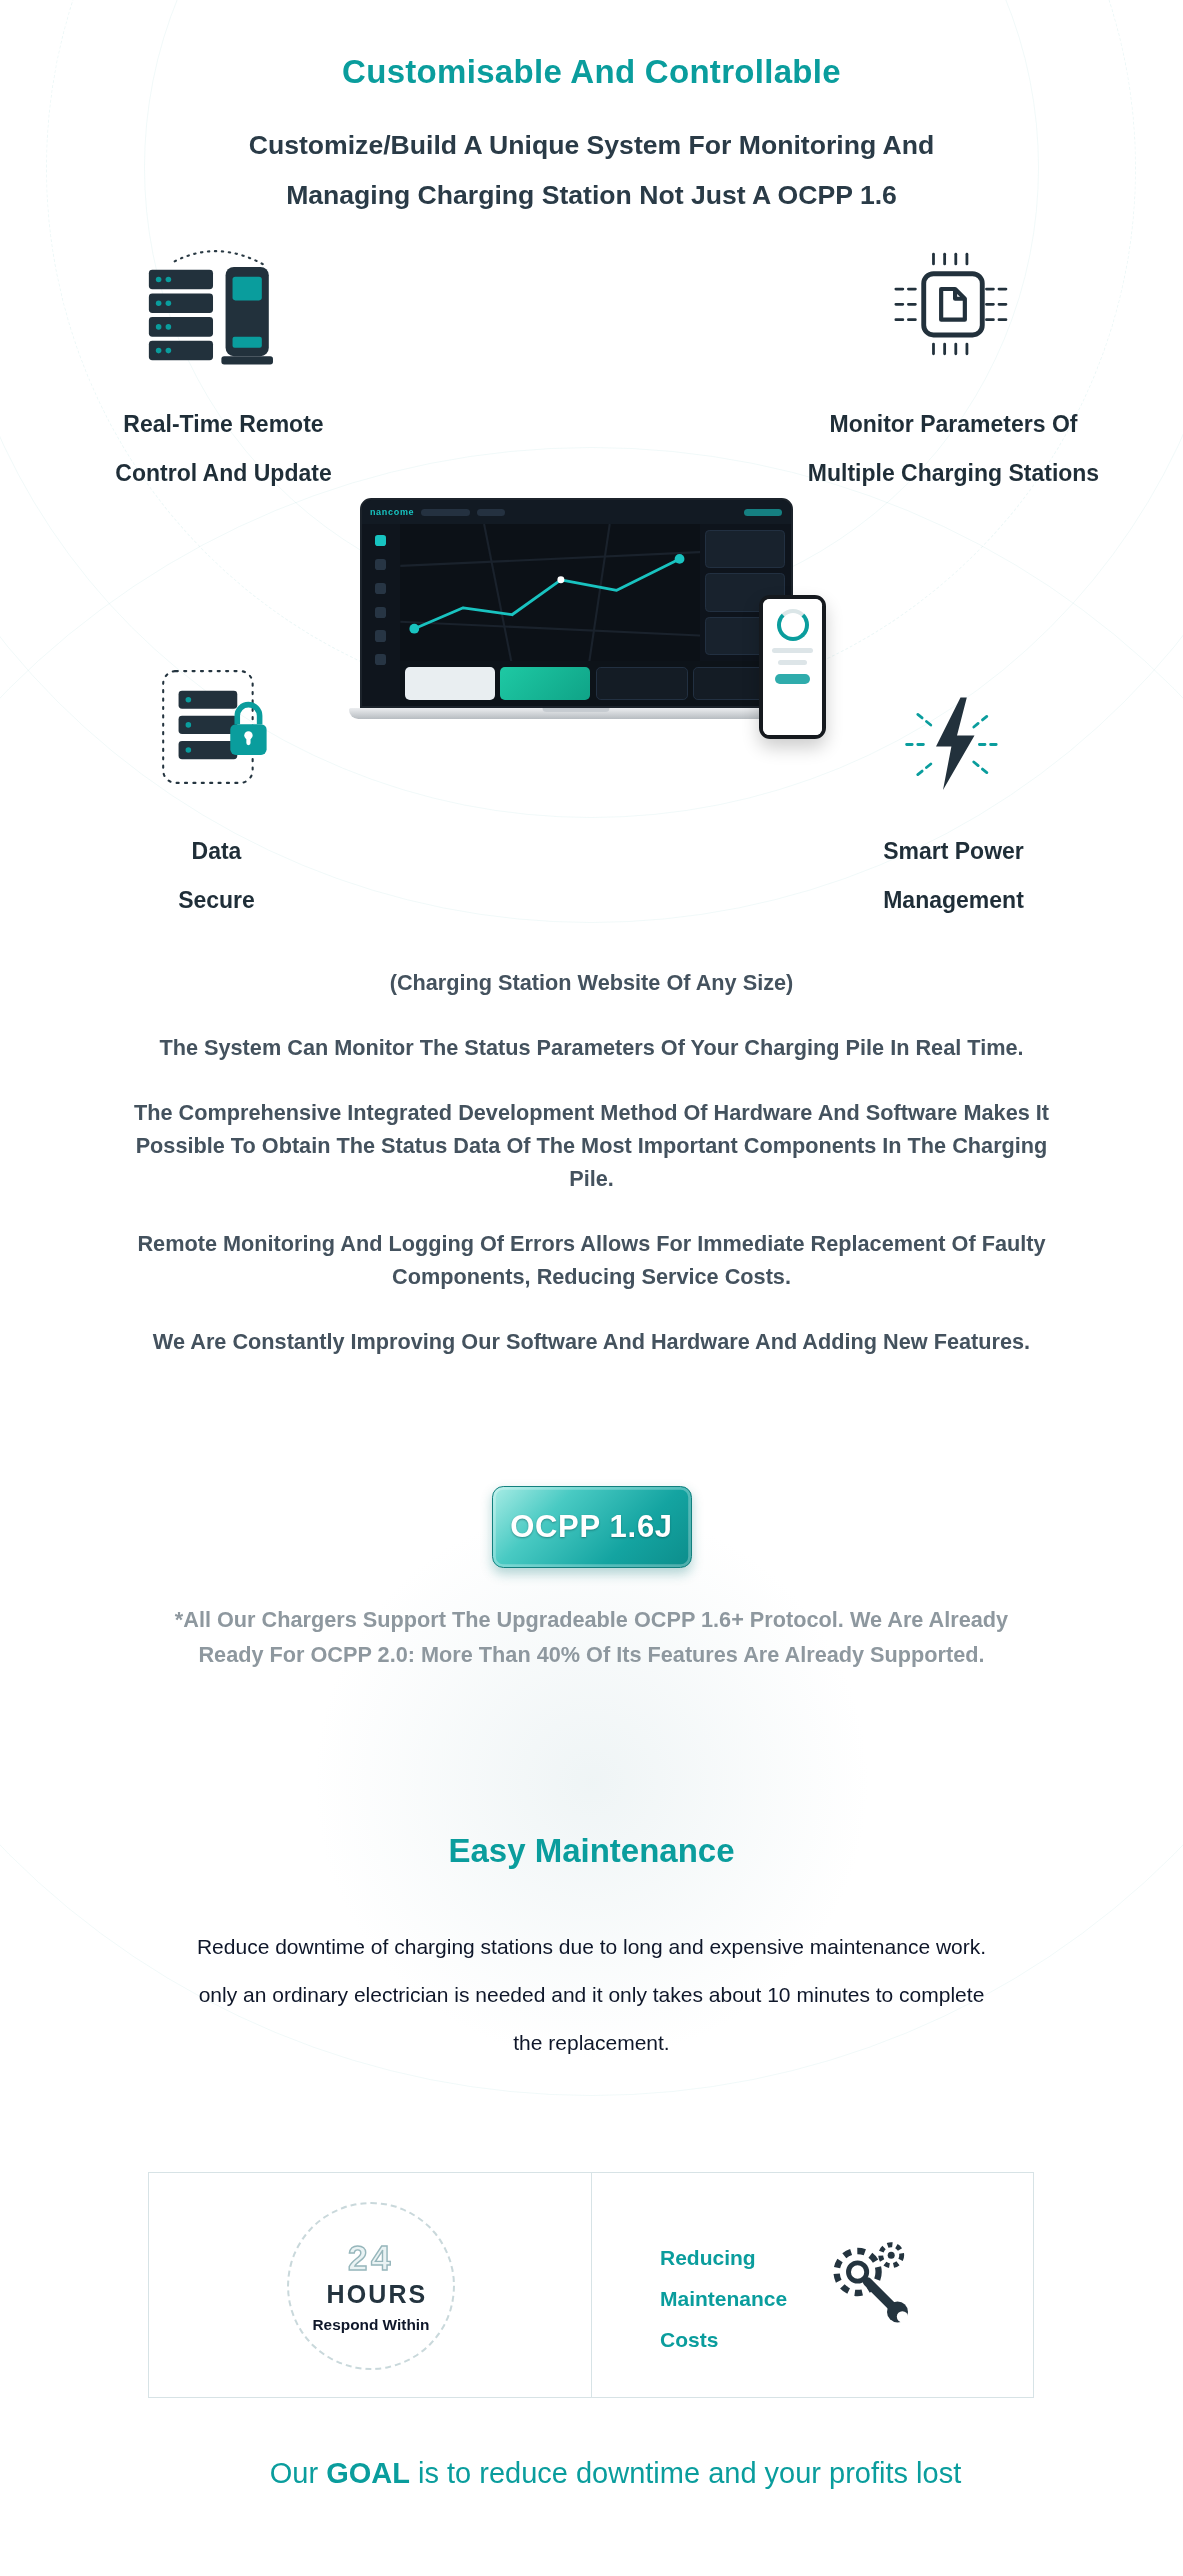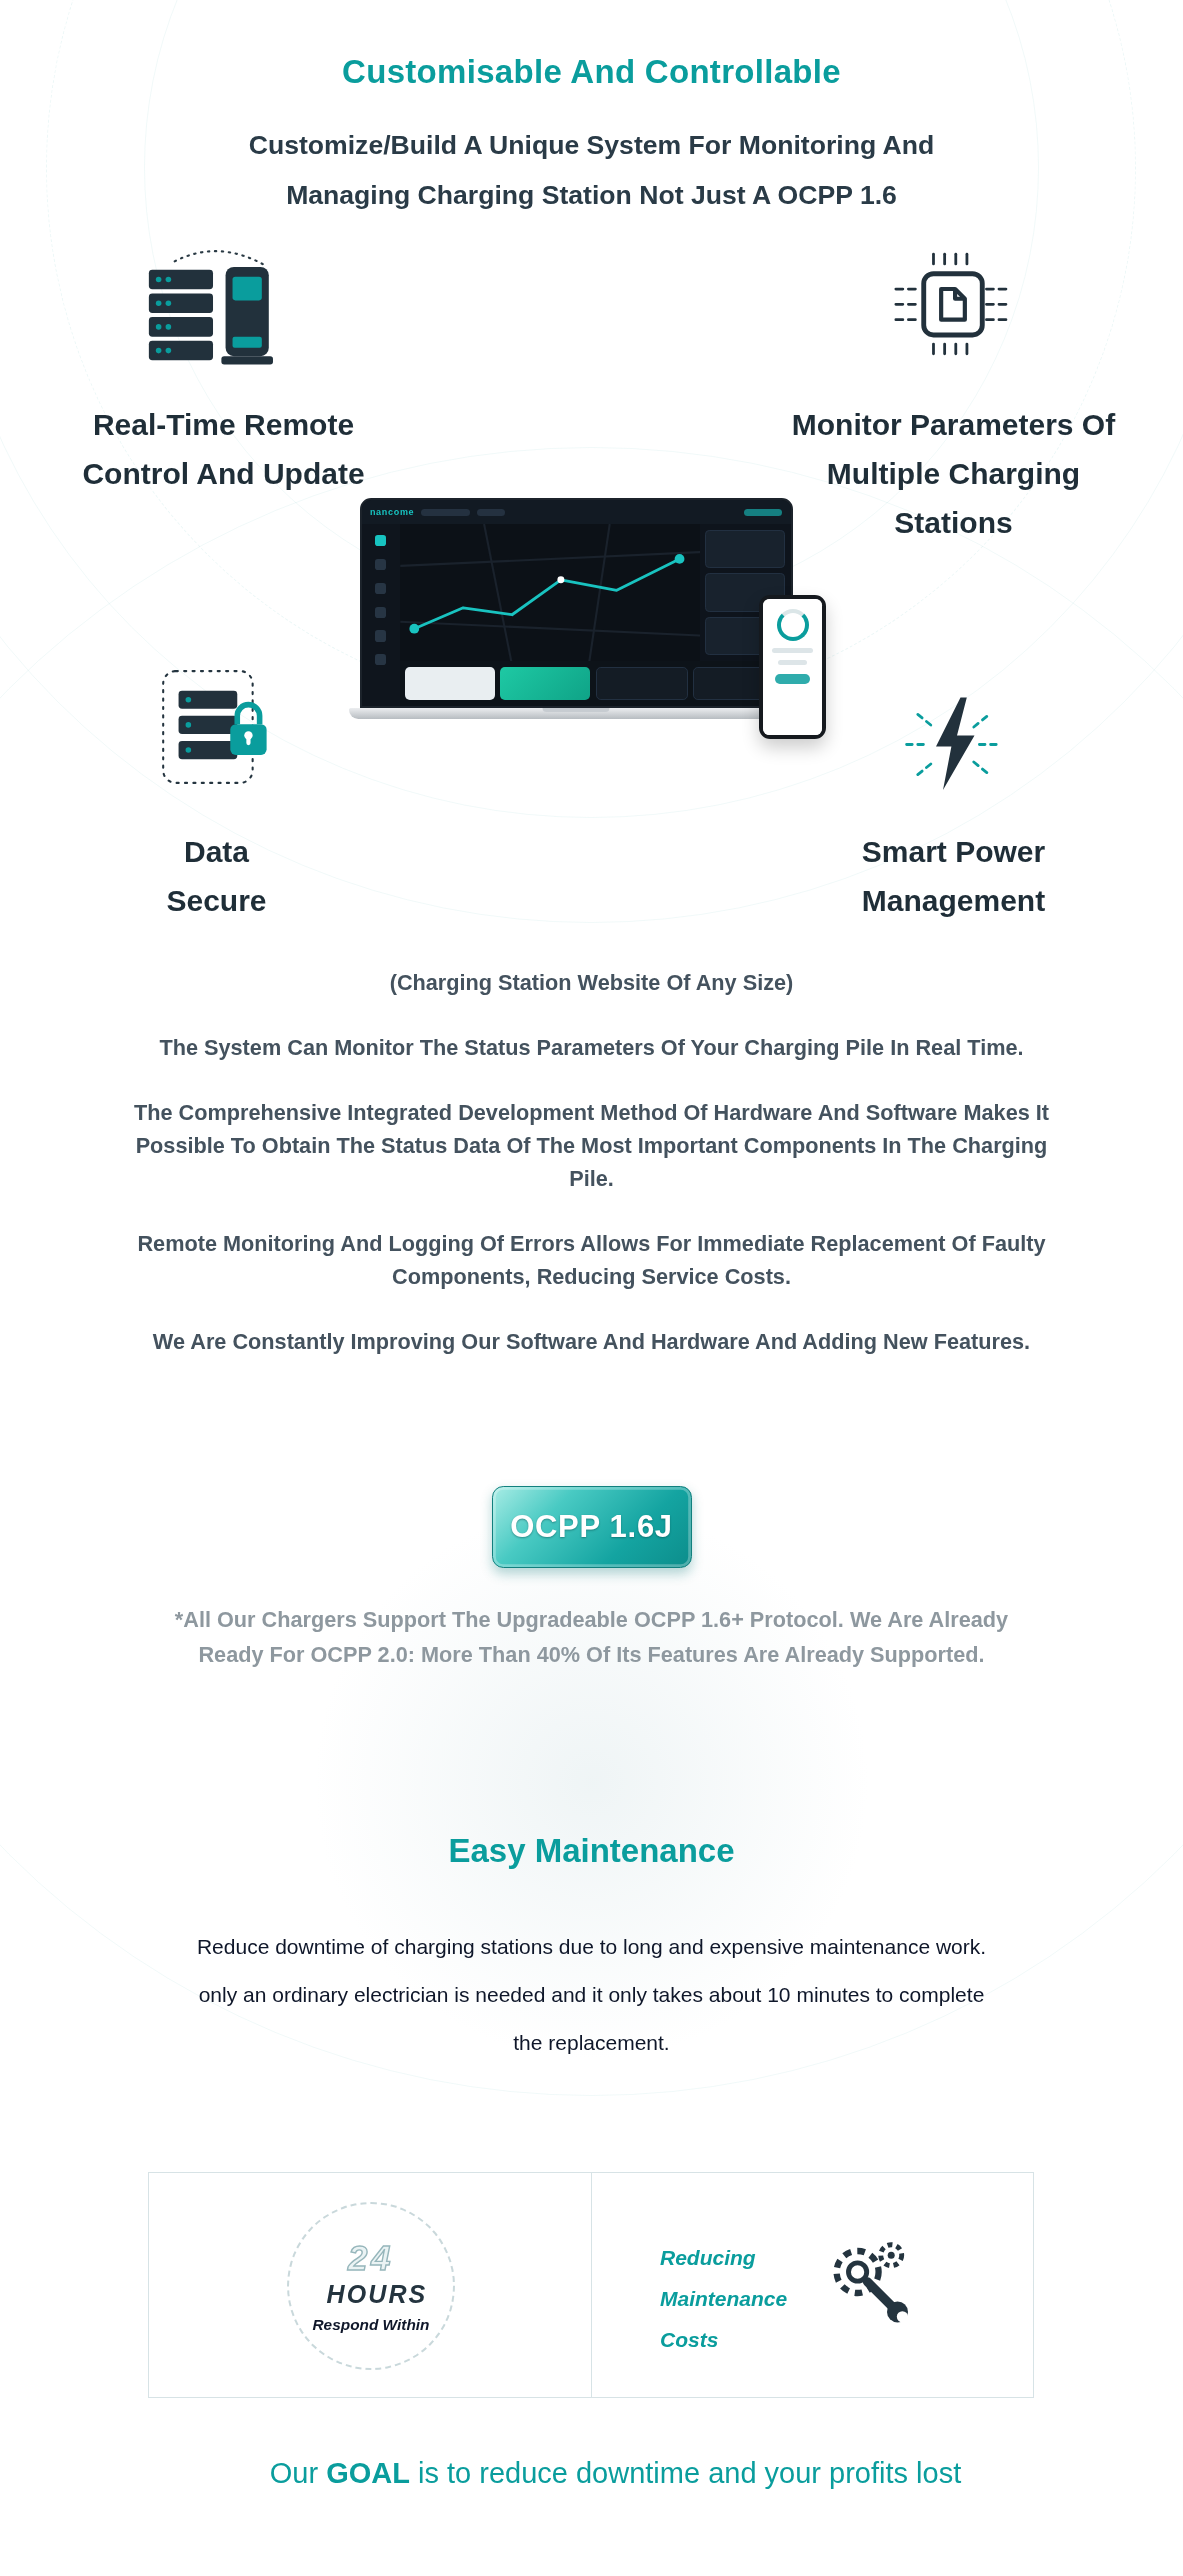--- a/index.html
+++ b/index.html
@@ -15,21 +15,21 @@
   .hero-title { position:absolute; top:53px; left:0; width:100%; text-align:center;
     font-size:33px; font-weight:bold; color:#0A9D9D; letter-spacing:0.3px; }
   .hero-subtitle { position:absolute; top:120px; left:0; width:100%; text-align:center;
     font-size:26.6px; font-weight:bold; color:#2A3B47; line-height:50px; }
 
   .feature-icon { position:absolute; }
   .icon-f1 { left:136px; top:246px; }
   .icon-f2 { left:890px; top:250px; }
   .icon-f3 { left:159px; top:657px; }
   .icon-f4 { left:894px; top:692px; }
-  .feature-label { position:absolute; text-align:center; font-size:30px; font-weight:bold;
+  .feature-label { position:absolute; text-align:center; font-size:23px; font-weight:bold;
     color:#1F2E38; line-height:49px; }
   .label-f1 { left:42px;  top:400px;  width:363px; }
   .label-f2 { left:772px; top:400px; width:363px; }
   .label-f3 { left:42px;  top:827px; width:349px; }
   .label-f4 { left:779px; top:827px; width:349px; }
 
   
   .device-group { position:absolute; left:342px; top:498px; width:503px; height:252px; }
   .laptop { position:absolute; left:7px; top:0; width:454px; }
   .screen { width:433px; height:210px; margin:0 auto; background:#0d1319; border:2.8px solid #1c232b;
@@ -84,21 +84,21 @@
   .footnote { position:absolute; top:1602px; left:0; width:100%; text-align:center;
     font-size:21.7px; font-weight:bold; color:#8E989F; line-height:35px; }
 
   
   .easy-title { position:absolute; top:1832px; left:0; width:100%; text-align:center;
     font-size:33px; font-weight:bold; color:#0A9D9D; }
   .easy-par { position:absolute; top:1923px; left:0; width:100%; text-align:center;
     font-size:21px; color:#0f172a; line-height:48px; }
 
   .info-box { position:absolute; left:148px; top:2172px; width:886px; height:226px;
-    border:1.4px solid #D7E3E6; background:#ffffff; display:flex;font-style:italic; }
+    border:1.4px solid #D7E3E6; background:#ffffff; display:flex; }
   .col-left { width:443px; border-right:1.4px solid #D7E3E6; position:relative; }
   .col-right { flex:1; position:relative; }
   .hours-badge { position:absolute; left:138px; top:29px; width:168px; height:168px; border-radius:50%;
     border:2.1px dashed #C9D8DB; display:flex; flex-direction:column; align-items:center; justify-content:center; }
   .hours-number { font-size:35px; font-weight:bold; color:#EAF3F4; -webkit-text-stroke:1.4px #96B6BB; letter-spacing:3.5px; }
   .hours-word { font-size:25px; font-weight:bold; color:#24343F; letter-spacing:2.1px; margin-top:1.4px;margin-left:12px; }
   .hours-caption { font-size:15.4px; font-weight:bold; color:#0f172a; margin-top:7px; }
   .cost-label { position:absolute; left:68px; top:64px; font-size:21px; font-weight:bold;
     color:#0A9D9D; line-height:41px; }
   .wrench-icon { position:absolute; left:232px; top:64px; }

